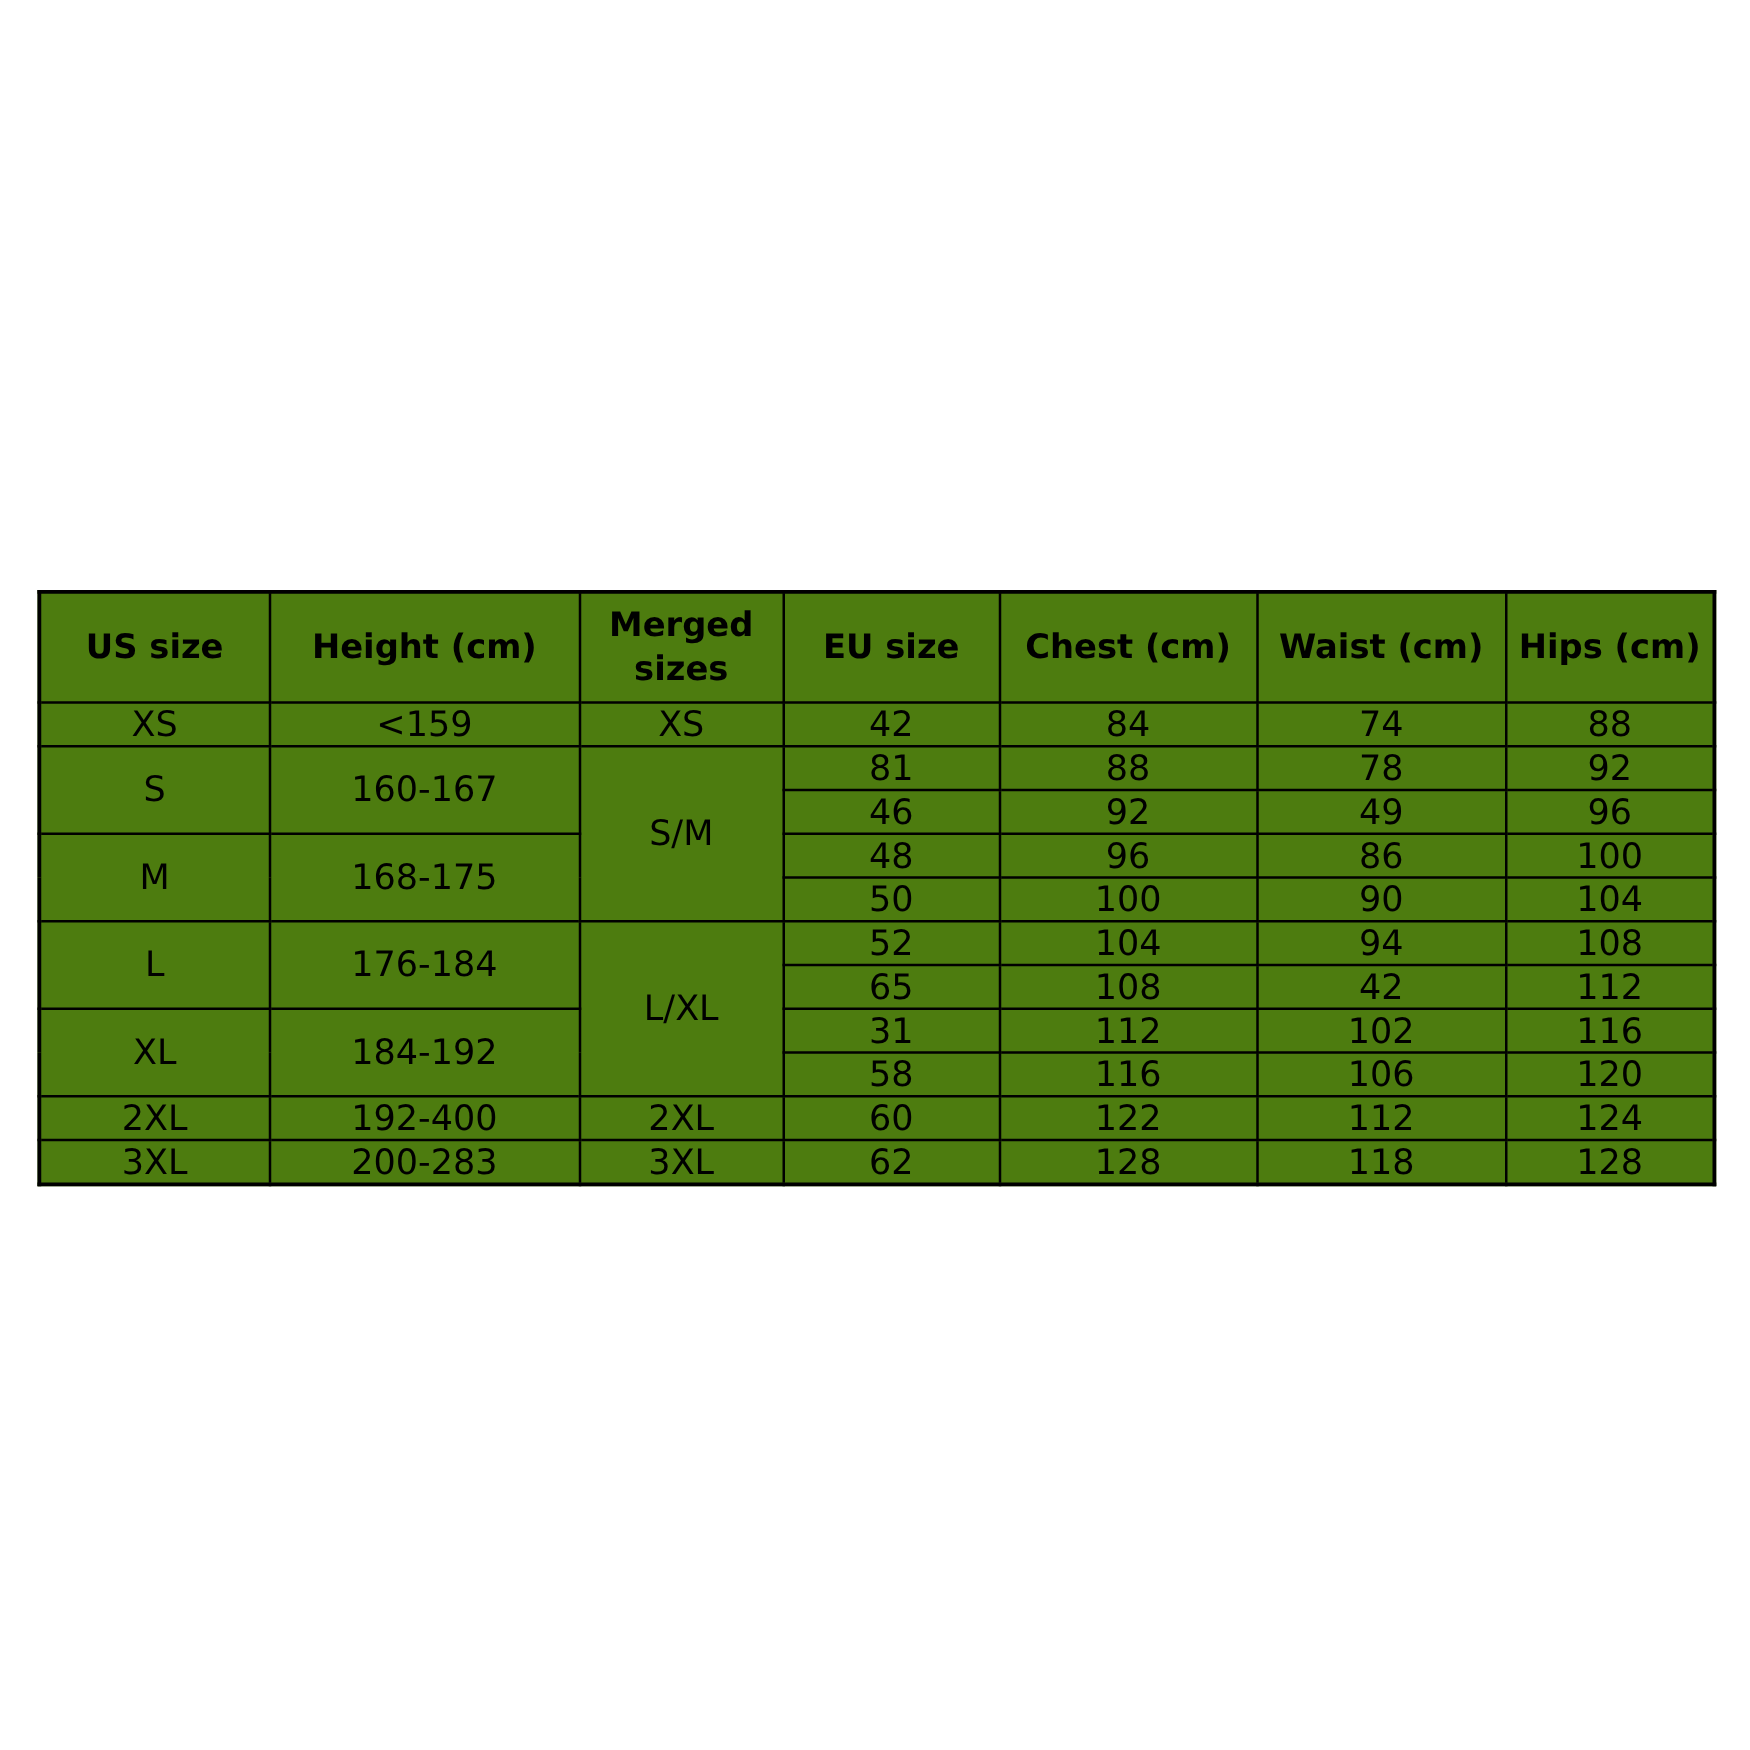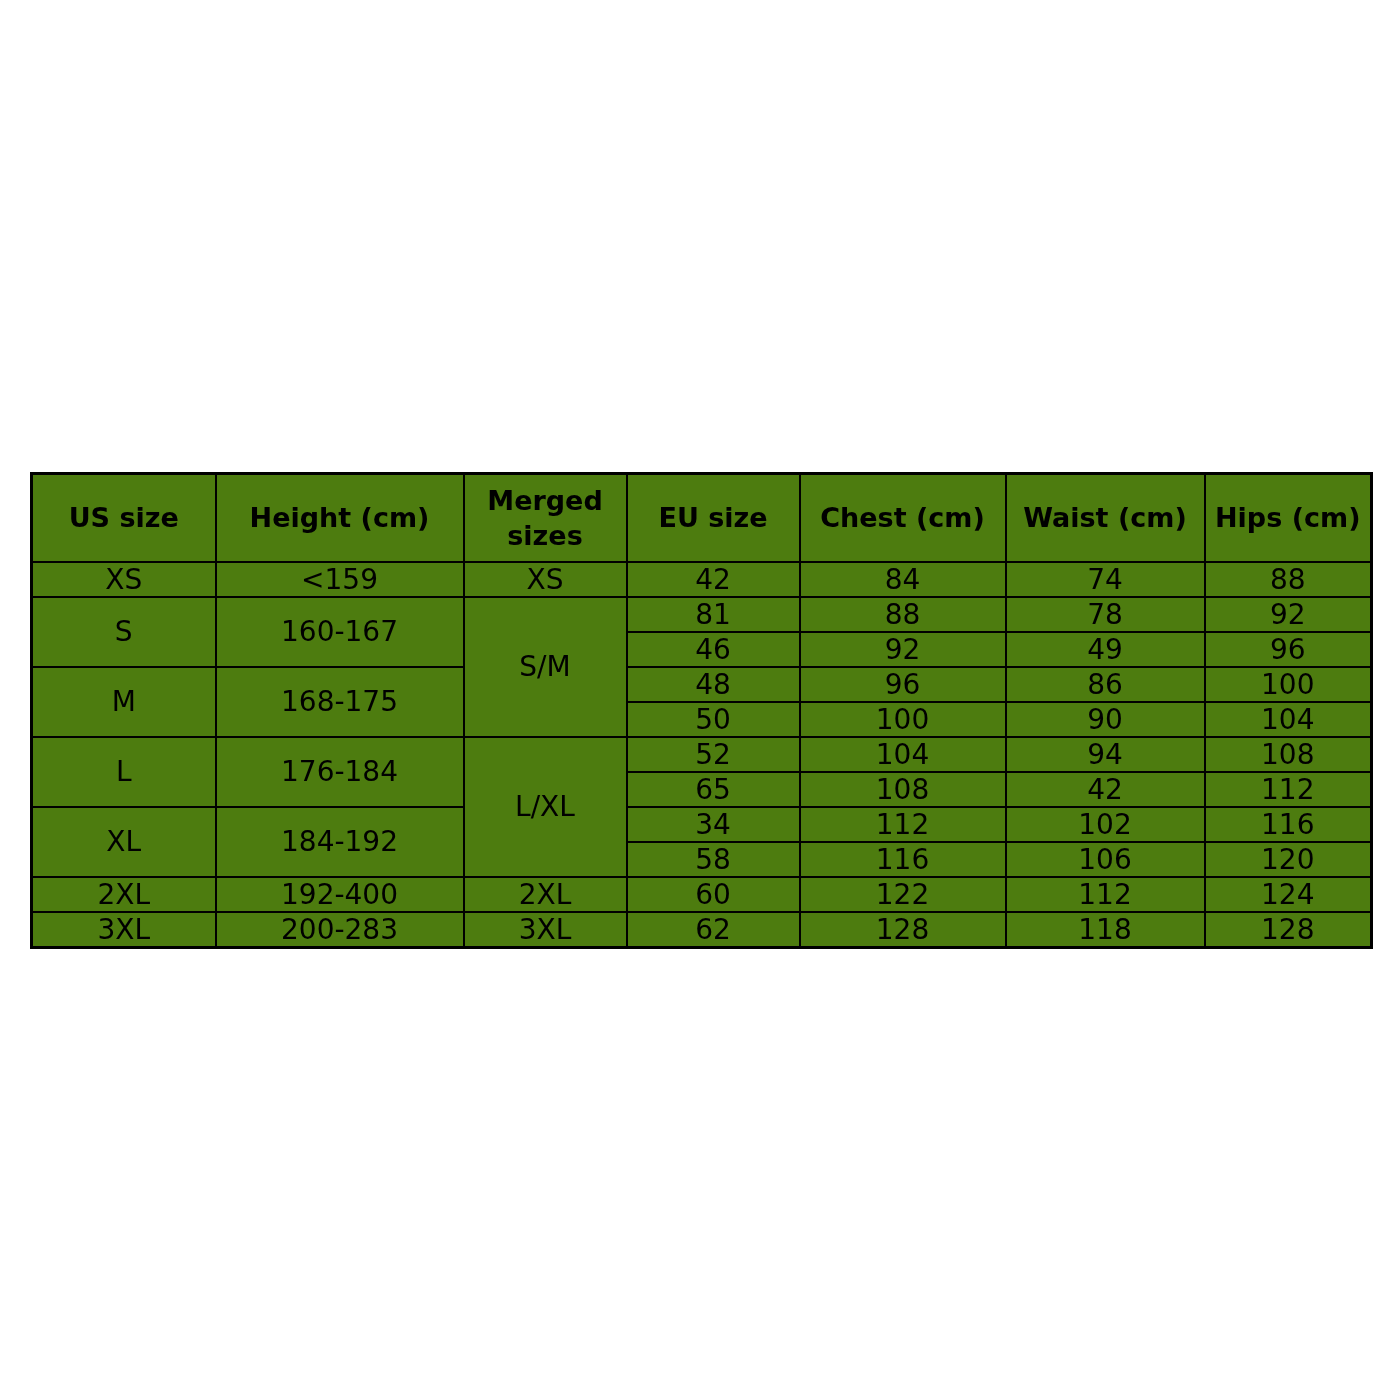--- a/index.html
+++ b/index.html
@@ -133,21 +133,21 @@
     <tr class="data-row">
       <td>65</td>
       <td>108</td>
       <td>42</td>
       <td>112</td>
     </tr>
 
     <tr class="data-row">
       <td rowspan="2">XL</td>
       <td rowspan="2">184-192</td>
-      <td>34</td>
+      <td>31</td>
       <td>112</td>
       <td>102</td>
       <td>116</td>
     </tr>
 
     <tr class="data-row">
       <td>58</td>
       <td>116</td>
       <td>106</td>
       <td>120</td>

